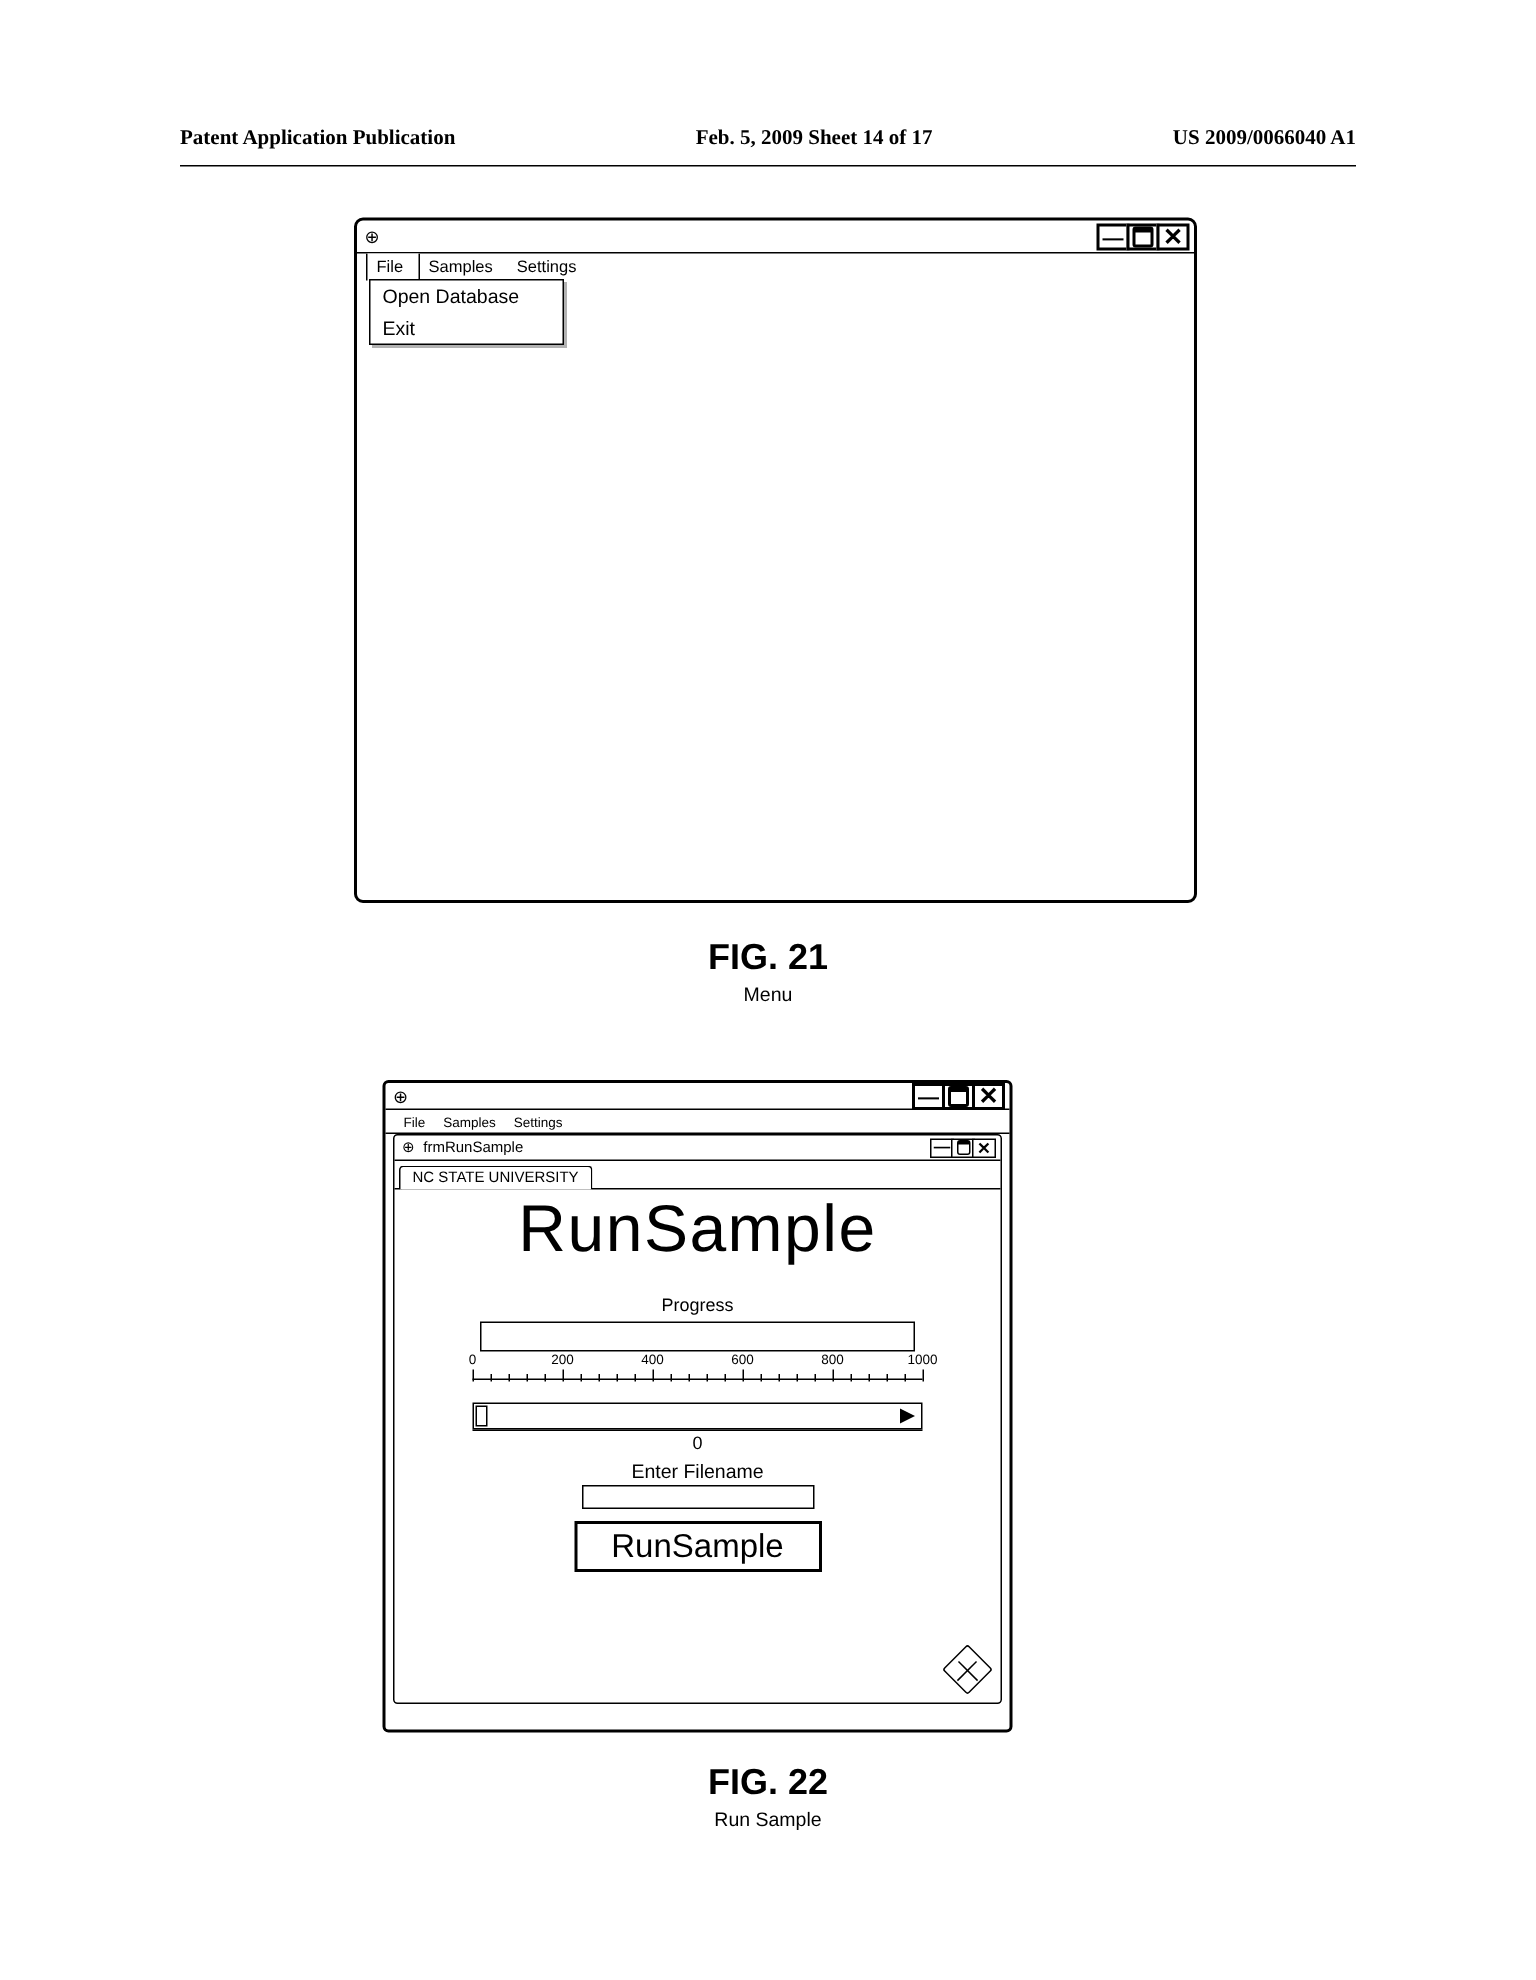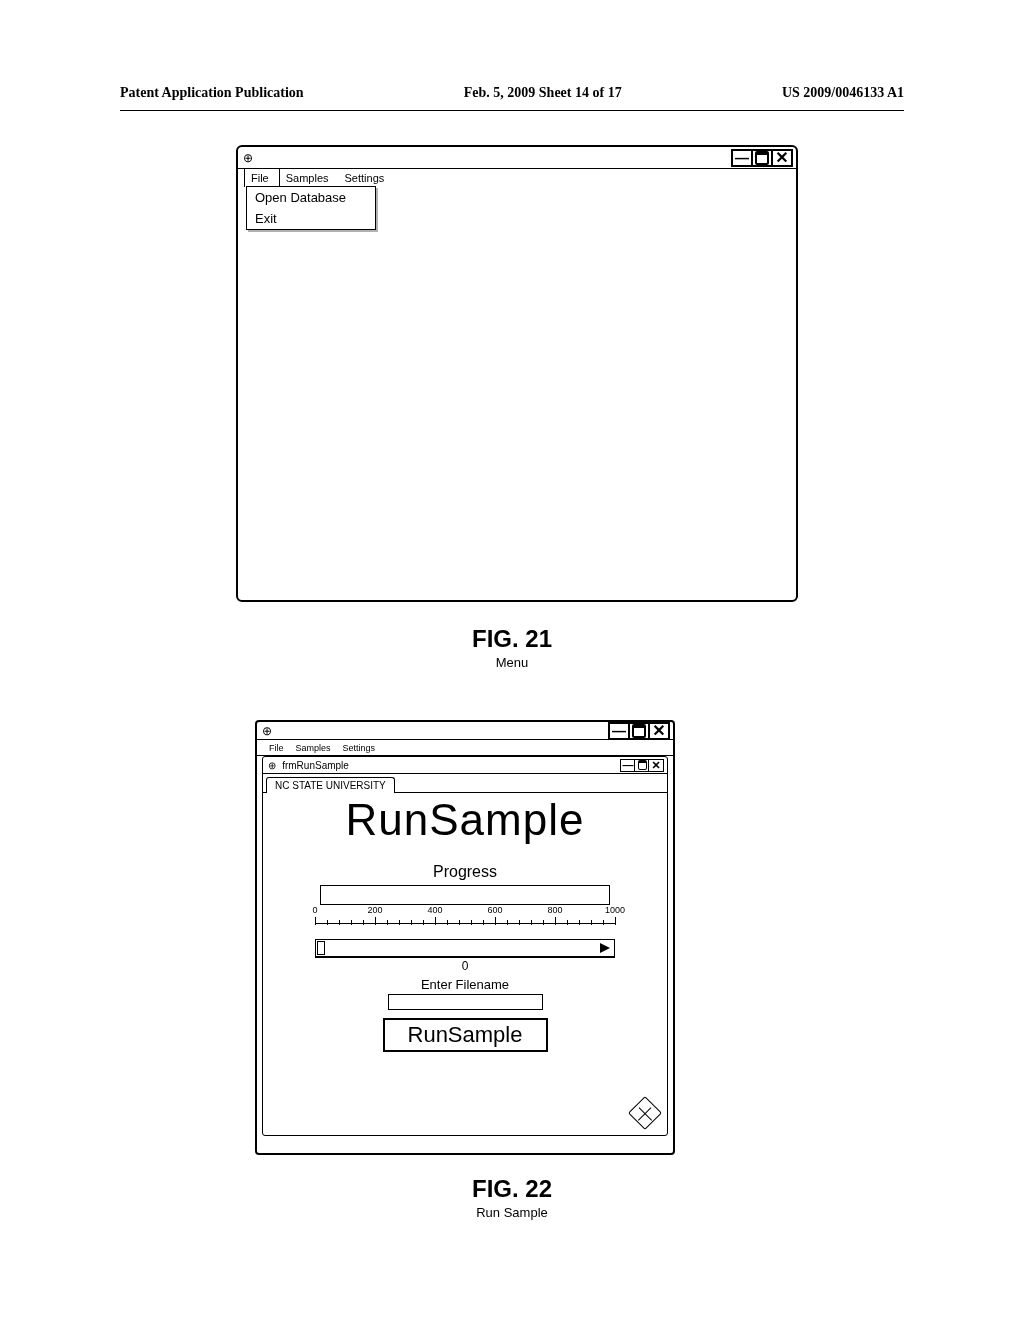--- a/index.html
+++ b/index.html
@@ -153,21 +153,21 @@
   .rs-body {
     padding: 4px 28px 0 28px;
     text-align: center;
   }
   .rs-title {
     font-size: 44px;
     font-family: Arial, sans-serif;
     letter-spacing: 1px;
     margin-top: -2px;
   }
-  .rs-label { font-size: 16px; margin-top: 18px; }
+  .rs-label { font-size: 12px; margin-top: 18px; }
   .progressbox {
     width: 290px; height: 20px;
     border: 1.5px solid #000;
     margin: 4px auto 0;
   }
   .rs-sel { font-size: 18px; font-weight: 500; margin-top: 14px; }
 
   .ruler {
     width: 300px;
     margin: 6px auto 0;
@@ -240,21 +240,21 @@
   }
   .spinner::before { left: 11px; top: 3px; width: 1px; height: 18px; }
   .spinner::after  { left: 3px; top: 11px; width: 18px; height: 1px; }
 </style>
 </head>
 <body>
 
 <div class="page-header">
   <span>Patent Application Publication</span>
   <span>Feb. 5, 2009  Sheet 14 of 17</span>
-  <span>US 2009/0046133 A1</span>
+  <span>US 2009/0066040 A1</span>
 </div>
 <div class="rule"></div>
 
 <div class="fig21">
   <div class="titlebar">
     <span class="sys-icon">⊕</span>
     <div class="winbtns">
       <div class="winbtn">—</div>
       <div class="winbtn max"></div>
       <div class="winbtn close">✕</div>

